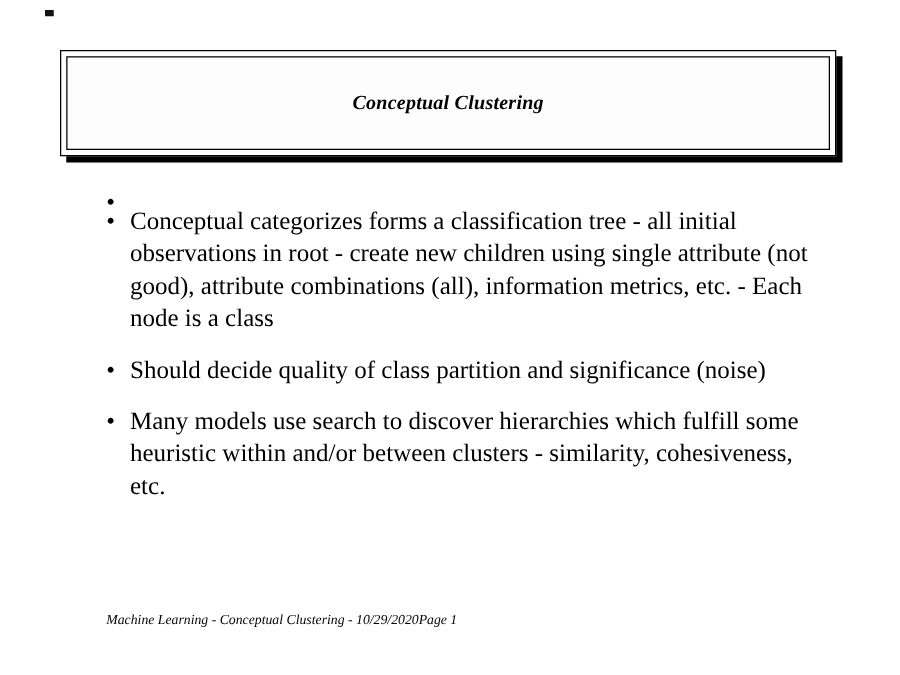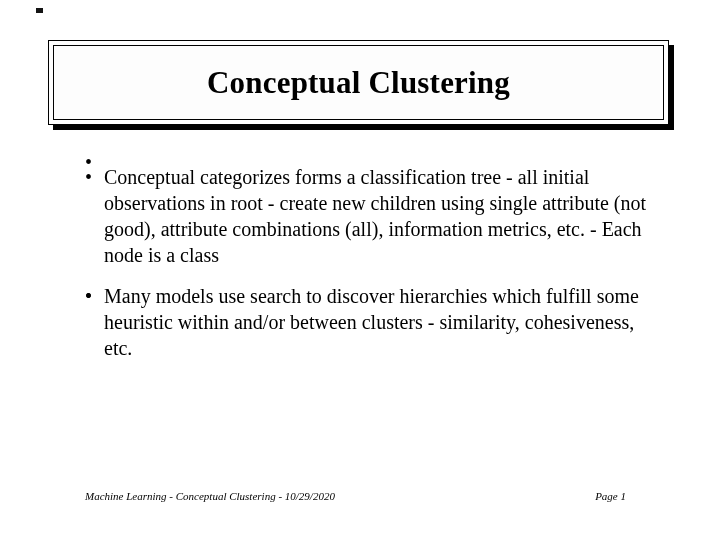--- a/index.html
+++ b/index.html
@@ -26,23 +26,24 @@
     border: 1px solid #000000;
     box-shadow: 5px 5px 0 #000000;
   }
   .title-inner {
     position: absolute;
     left: 4px; top: 4px; right: 4px; bottom: 4px;
     border: 1px solid #000000;
     display: flex; align-items: center; justify-content: center;
   }
   .title-text {
-    font-size: 31px;
+    font-size: 16px;
     font-weight: bold;
     letter-spacing: 0.2px;
+    font-style: italic;
   }
 
   .bullets {
     position: absolute;
     left: 85px; top: 149px;
     width: 562px;
     list-style: none;
   }
   .bullet-item {
     position: relative;
@@ -54,21 +55,21 @@
   .bullet-marker {
     position: absolute;
     left: 0; top: 0;
     font-size: 20px; line-height: 26px;
   }
 
   .footer {
     position: absolute;
     left: 85px; right: 94px; top: 490px;
     display: flex;
-    justify-content: space-between;
+    justify-content: flex-start;
     align-items: baseline;
     font-size: 11px;
     font-style: italic;
   }
 </style>
 </head>
 <body>
 
 <div class="slide">
 
@@ -83,20 +84,21 @@
   <ul class="bullets">
     <li class="bullet-item">
       <span class="bullet-marker">•</span>
     </li>
     <li class="bullet-item">
       <span class="bullet-marker">•</span>
       <span class="bullet-text">Conceptual categorizes forms a classification tree - all initial observations in root - create new children using single attribute (not good), attribute combinations (all), information metrics, etc. - Each node is a class</span>
     </li>
     <li class="bullet-item">
       <span class="bullet-marker">•</span>
+      <span class="bullet-text">Should decide quality of class partition and significance (noise)</span>
     </li>
     <li class="bullet-item">
       <span class="bullet-marker">•</span>
       <span class="bullet-text">Many models use search to discover hierarchies which fulfill some heuristic within and/or between clusters - similarity, cohesiveness, etc.</span>
     </li>
   </ul>
 
   <div class="footer">
     <span>Machine Learning -  Conceptual Clustering - 10/29/2020</span>
     <span>Page 1</span>

